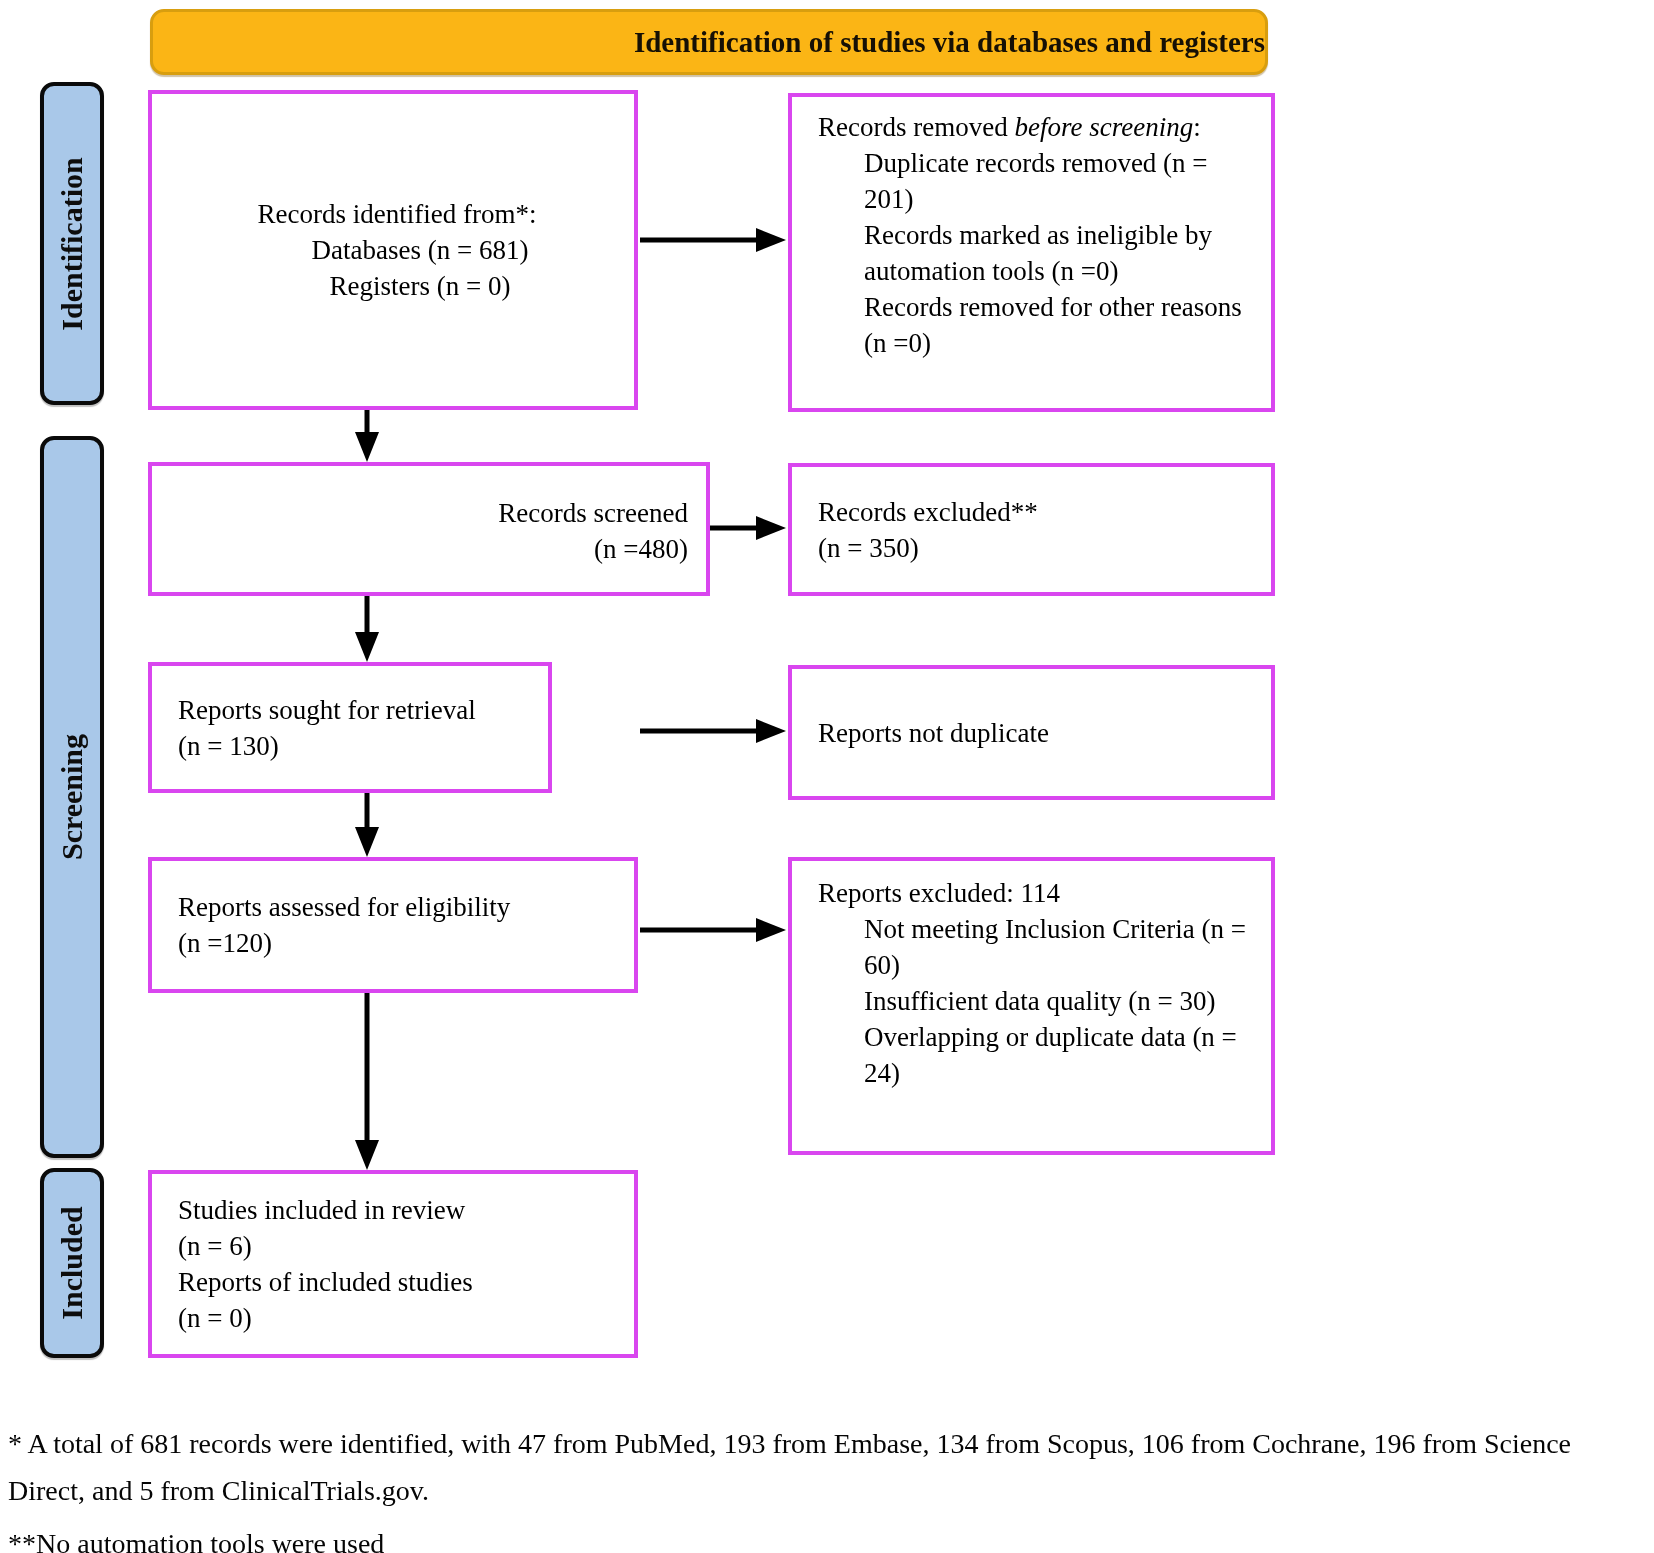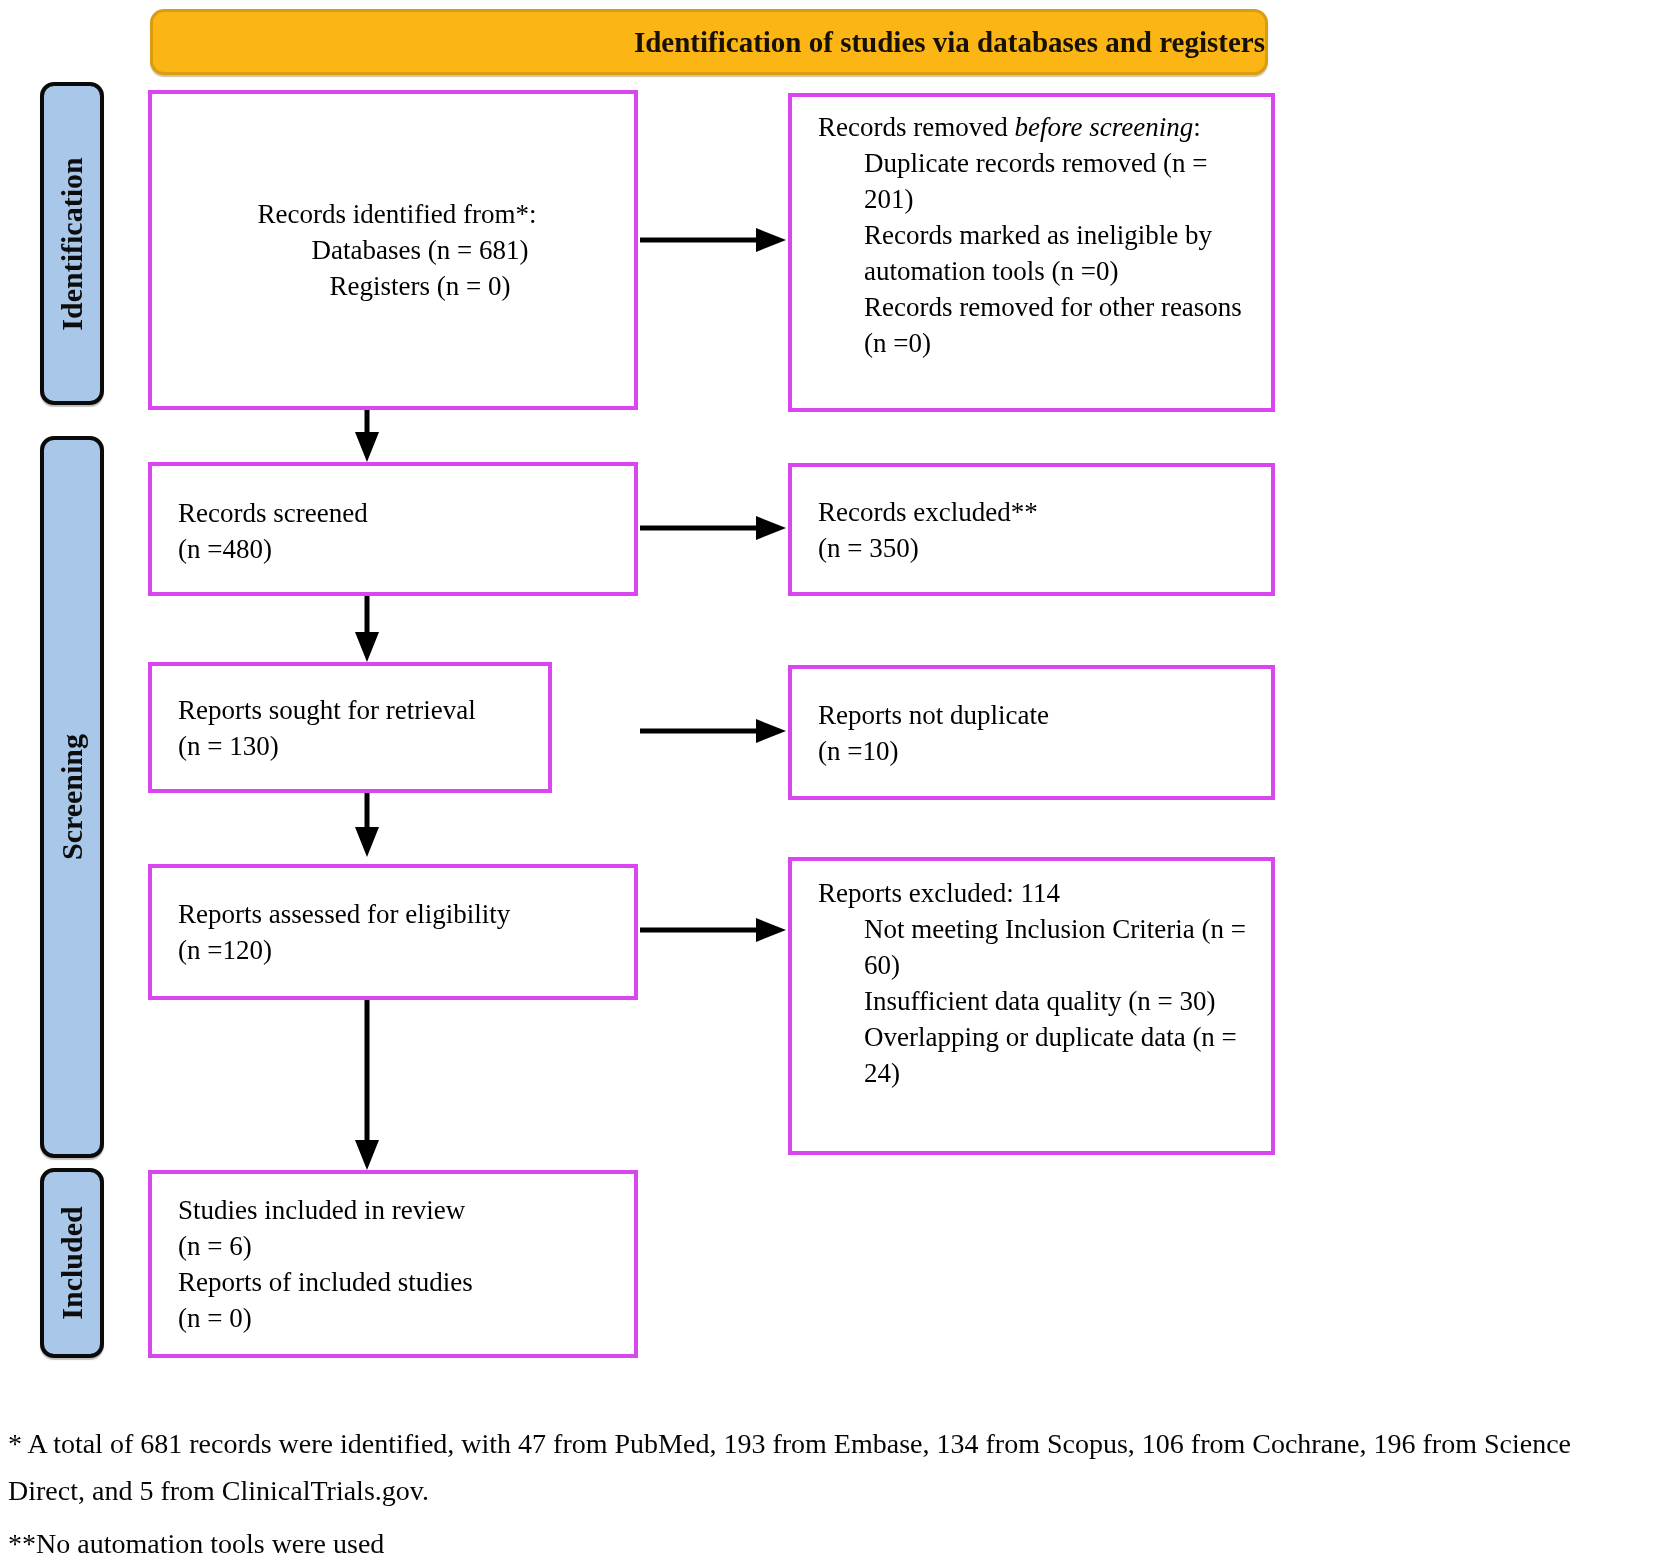--- a/index.html
+++ b/index.html
@@ -29,25 +29,25 @@
   #stage-screening      { top: 436px; height: 714px; }
   #stage-included       { top: 1168px; height: 182px; }
   .box {
     position: absolute; background: #ffffff; border: 4px solid #d946ef;
     font-size: 27px; line-height: 36px; box-sizing: border-box;
   }
   .v-center { display: flex; flex-direction: column; justify-content: center; }
   .box .item { margin-left: 46px; }
   #box-identified       { left: 148px; top: 90px;  width: 490px; height: 320px; padding: 0 18px 0 26px; align-items: center; }
   #box-removed          { left: 788px; top: 93px;  width: 487px; height: 319px; padding: 12px 16px 0 26px; }
-  #box-screened         { left: 148px; top: 462px; width: 490px; height: 134px; padding: 4px 18px 0 26px; }
+  #box-screened         { left: 148px; top: 462px; width: 562px; height: 134px; padding: 4px 18px 0 26px; align-items: flex-end; }
   #box-excluded         { left: 788px; top: 463px; width: 487px; height: 133px; padding: 0 16px 0 26px; }
   #box-sought           { left: 148px; top: 662px; width: 404px; height: 131px; padding: 0 18px 0 26px; }
   #box-not-retrieved    { left: 788px; top: 665px; width: 487px; height: 135px; padding: 0 16px 0 26px; }
-  #box-assessed         { left: 148px; top: 857px; width: 490px; height: 136px; padding: 0 18px 0 26px; margin-top: 7px; }
+  #box-assessed         { left: 148px; top: 857px; width: 490px; height: 136px; padding: 0 18px 0 26px; }
   #box-reports-excluded { left: 788px; top: 857px; width: 487px; height: 298px; padding: 14px 16px 0 26px; }
   #box-included         { left: 148px; top: 1170px; width: 490px; height: 188px; padding: 0 18px 0 26px; }
   .arrows { position: absolute; left: 0; top: 0; pointer-events: none; }
   .footnote {
     position: absolute; left: 8px; width: 1642px;
     font-size: 28px; line-height: 47px; color: #050505;
   }
   #footnote-1 { top: 1420px; }
   #footnote-2 { top: 1520px; }
   .it { font-style: italic; }
@@ -129,21 +129,20 @@
     <div>(n = 350)</div>
   </div>
 
   <div class="box v-center" id="box-sought">
     <div>Reports sought for retrieval</div>
     <div>(n = 130)</div>
   </div>
 
   <div class="box v-center" id="box-not-retrieved">
     <div>Reports not duplicate</div>
-    <div>(n =10)</div>
   </div>
 
   <div class="box v-center" id="box-assessed">
     <div>Reports assessed for eligibility</div>
     <div>(n =120)</div>
   </div>
 
   <div class="box" id="box-reports-excluded">
     <div>Reports excluded: 114</div>
     <div class="item">Not meeting Inclusion Criteria (n = 60)</div>

